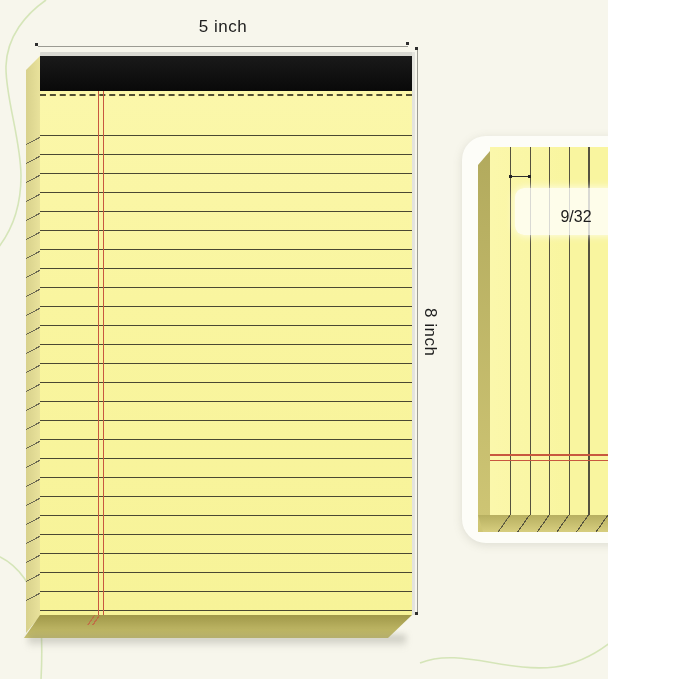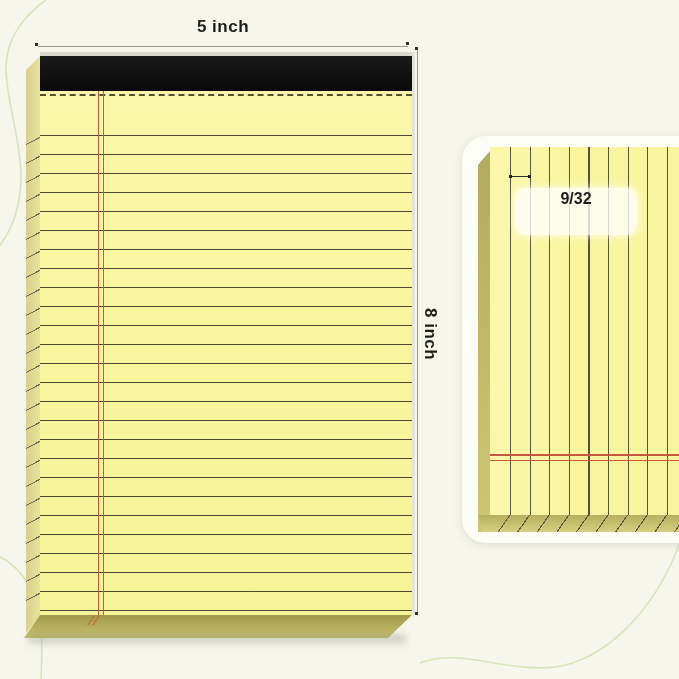--- a/index.html
+++ b/index.html
@@ -1,20 +1,19 @@
 <!DOCTYPE html>
 <html style="--background: #f7f6ec; --decor-line: #cfe2af; --paper: #f9f59f; --paper-edge: #e9e29b; --paper-bevel: #b3aa5c; --binding: #0e0e0e; --rule-line: #4a4832; --margin-line: #c8573f; --dimension-line: #9b9b93; --text: #1c1c1c; --card-background: #fdfdf8;"><head>
 <meta charset="utf-8">
 <style>
   html,body{margin:0;padding:0;}
   body{font-family:"Liberation Sans", sans-serif; background:#fff;}
   .stage{
-    position:relative; width:679px; height:679px; overflow:hidden;
+    position:relative; width:608px; height:679px; overflow:hidden;
     background:var(--background,#f7f6ec);
-    font-weight:bold;
   }
   .stage *{position:absolute; box-sizing:border-box;}
 
   
   .decor{left:0; top:0; width:679px; height:679px; pointer-events:none;}
 
   
   .dim-label{
     color:var(--text,#1c1c1c); font-size:17px; letter-spacing:0.5px;
     text-align:center; white-space:nowrap;
@@ -89,21 +88,21 @@
   }
   .detail-red{left:0; right:0; height:1.5px; background:var(--margin-line,#c8573f);}
   .red-a{top:307px;} .red-b{top:312.5px;}
   .spacing-arrow{left:18px; top:24px; width:24px; height:11px;}
   .spacing-arrow .bar{left:2px; right:2px; top:5px; height:1.2px; background:#2e2e2e;}
   .spacing-arrow .d{width:2.6px; height:2.6px; background:#222; top:4.2px;}
   .spacing-arrow .d1{left:1px;} .spacing-arrow .d2{right:1px;}
   .detail-label{
     left:25px; top:41px; width:122px; height:47px; border-radius:9px;
     background:rgba(255,255,255,.78); box-shadow:0 0 8px rgba(255,255,255,.9);
-    text-align:center; color:var(--text,#1c1c1c); font-size:16px; line-height:22px; padding-top:0;
+    text-align:center; color:var(--text,#1c1c1c); font-size:16px; line-height:22px; padding-top:18px;
     position:absolute;
   }
   .detail-label div{position:static;}
   .detail-bevel{
     left:16px; top:379px; width:272px; height:17px; overflow:hidden;
     background:linear-gradient(to bottom,#b7af60,#d7ce7f);
     clip-path:polygon(0 0,100% 0,100% 100%,5px 100%);
   }
   .detail-bevel .bevel-ticks{
     left:32px; top:-1px; width:240px; height:20px;

